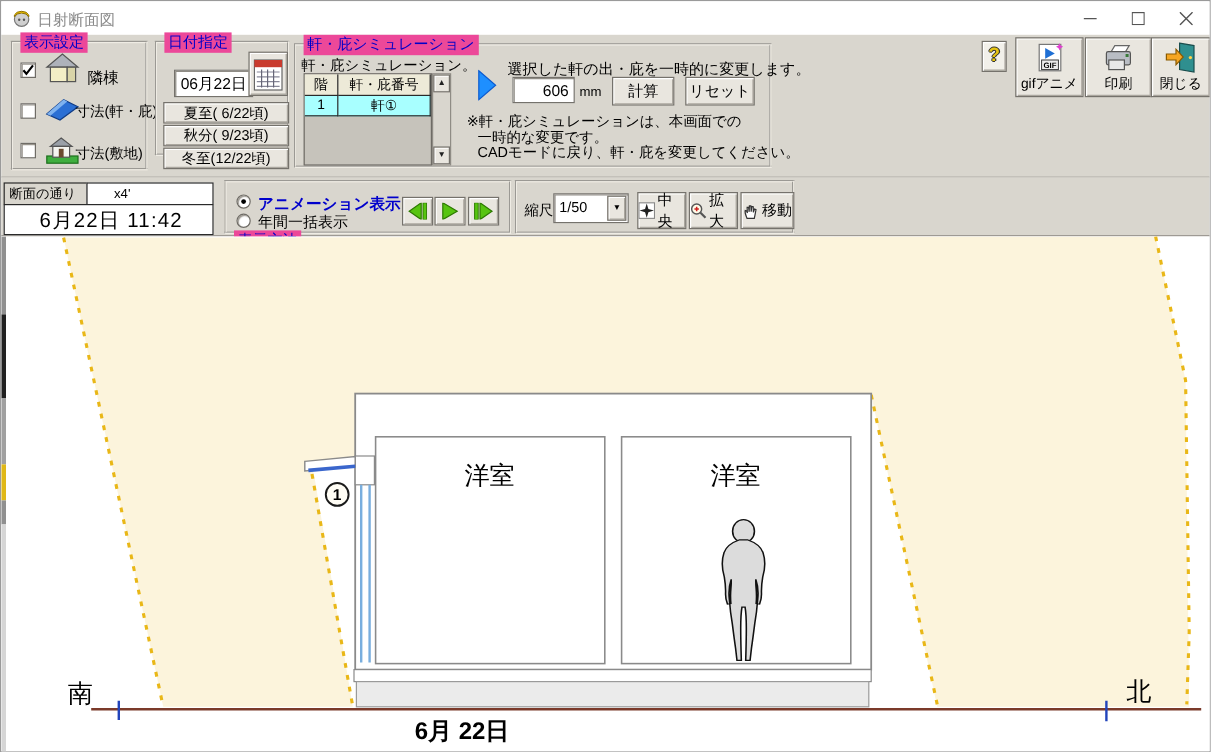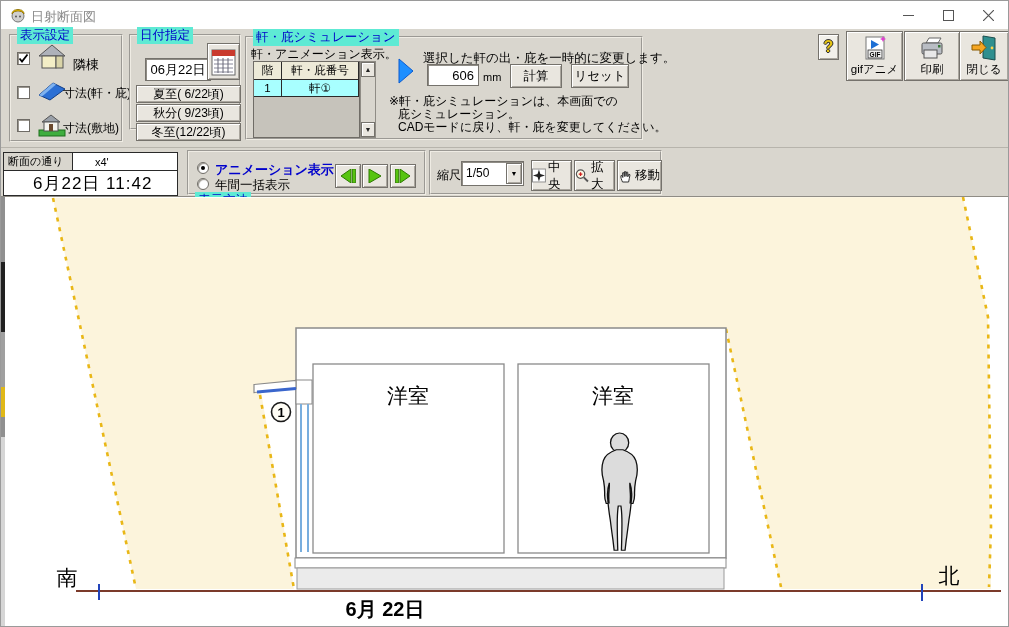--- a/index.html
+++ b/index.html
@@ -7,21 +7,21 @@
   #win{position:relative;width:1009px;height:627px;background:#fff;border:1px solid #9a9a9a;overflow:hidden;}
   .abs{position:absolute;}
   
   #titlebar{position:absolute;left:0;top:0;width:100%;height:28px;background:#ffffff;}
   #title-text{position:absolute;left:30px;top:7px;font-size:13px;color:#8a8a8a;}
   .winbtn{position:absolute;top:0;width:40px;height:28px;display:flex;align-items:center;justify-content:center;color:#444;}
   
   #toolbar1{position:absolute;left:0;top:28px;width:100%;height:119px;background:#d9d6ce;border-bottom:1px solid #b7b4ac;}
   #toolbar2{position:absolute;left:0;top:147px;width:100%;height:49px;background:#d9d6ce;border-bottom:1px solid #8f8c85;}
   .grp{position:absolute;border:2px groove #efece4;}
-  .legend{position:absolute;top:-9px;left:6px;background:#5eead4;padding:0 3px;font-size:12.5px;color:#0000c8;white-space:nowrap;}
+  .legend{position:absolute;top:-9px;left:6px;background:#ec4899;padding:0 3px;font-size:12.5px;color:#0000c8;white-space:nowrap;}
   .btn3d{position:absolute;background:#e9e6df;border:1px solid #75726c;box-shadow:inset 1px 1px 0 #ffffff,inset -1px -1px 0 #aaa69e;display:flex;align-items:center;justify-content:center;font-size:12px;color:#000;cursor:default;}
   .sunken{background:#fff;border:1px solid #75726c;box-shadow:inset 1px 1px 0 #8f8c85;}
   .cb{position:absolute;width:13px;height:13px;background:#fff;border:1px solid #6f6c66;box-shadow:inset 1px 1px 0 #9a968e;}
   .lbl{position:absolute;font-size:12px;color:#000;white-space:nowrap;}
   .radio{position:absolute;width:12px;height:12px;border-radius:50%;background:#fff;border:1px solid #6f6c66;box-shadow:inset 1px 1px 1px #9a968e;}
   .radio.sel::after{content:"";position:absolute;left:3px;top:3px;width:4px;height:4px;border-radius:50%;background:#000;}
   .cell{position:absolute;border:1px solid #2a2a2a;font-size:11px;display:flex;align-items:center;}
   
   #etable{position:absolute;left:6px;top:23px;width:107px;height:77px;background:#c6c3bb;border:1px solid #6f6c66;}
   #etable .tr{display:flex;}
@@ -119,21 +119,21 @@
           </g>
         </svg>
       </div>
       <div class="btn3d" style="left:5px;top:49px;width:105px;height:18px;">夏至( 6/22頃)</div>
       <div class="btn3d" style="left:5px;top:68px;width:105px;height:18px;">秋分( 9/23頃)</div>
       <div class="btn3d" style="left:5px;top:87px;width:105px;height:18px;">冬至(12/22頃)</div>
     </div>
 
     <div class="grp" style="left:244px;top:7px;width:398px;height:104px;">
       <span class="legend">軒・庇シミュレーション</span>
-      <span class="lbl" style="left:4px;top:8px;">軒・アニメーション表示。</span>
+      <span class="lbl" style="left:4px;top:8px;">軒・庇シミュレーション。</span>
       <div id="etable">
         <div class="tr" style="background:#edead8;">
           <div class="td" style="width:28px;height:18px;">階</div>
           <div class="td" style="width:77px;height:18px;">軒・庇番号</div>
         </div>
         <div class="tr" style="background:#a8ffff;">
           <div class="td" style="width:28px;height:17px;">1</div>
           <div class="td" style="width:77px;height:17px;">軒①</div>
         </div>
       </div>
@@ -145,21 +145,21 @@
         <svg width="18" height="26" viewBox="0 0 18 26">
             <polygon points="2,1 16,13 2,25" fill="#1e8fff" stroke="#0b5bd0" stroke-width="1"></polygon>
           </svg>
       </span>
       <span class="lbl" style="left:176px;top:12px;font-size:12.5px;">選択した軒の出・庇を一時的に変更します。</span>
       <input class="sunken abs" style="left: 180px; top: 26px; width: 52px; height: 22px; text-align: right; padding-right: 4px; font-size: 13px;" value="606">
       <span class="lbl" style="left:236px;top:33px;font-size:11px;">mm</span>
       <div class="btn3d" style="left:263px;top:26px;width:52px;height:24px;font-size:12.5px;">計算</div>
       <div class="btn3d" style="left:324px;top:26px;width:58px;height:24px;font-size:12.5px;">リセット</div>
       <span class="lbl" style="left:142px;top:55px;">※軒・庇シミュレーションは、本画面での</span>
-      <span class="lbl" style="left:151px;top:68px;">庇シミュレーション。</span>
+      <span class="lbl" style="left:151px;top:68px;">一時的な変更です。</span>
       <span class="lbl" style="left:151px;top:81px;">CADモードに戻り、軒・庇を変更してください。</span>
     </div>
 
     <div class="btn3d" style="left:817px;top:5px;width:21px;height:26px;background:#f2f0ea;">
       <span style="color:#e6c413;font-weight:bold;font-size:16px;text-shadow:1px 0 #333,-1px 0 #333,0 1px #333,0 -1px #333;">?</span>
     </div>
     <div class="btn3d" style="left:845px;top:2px;width:57px;height:50px;flex-direction:column;">
       <svg width="26" height="26" viewBox="0 0 26 26">
         <rect x="4" y="2" width="18" height="22" fill="#fff" stroke="#777" stroke-width="1"></rect>
         <polygon points="9,5 17,9.5 9,14" fill="#1e6fd4"></polygon>

